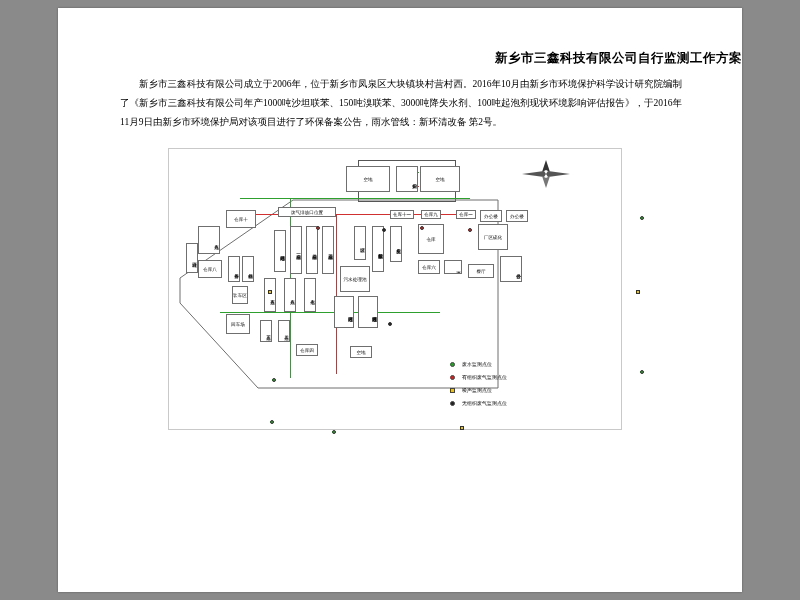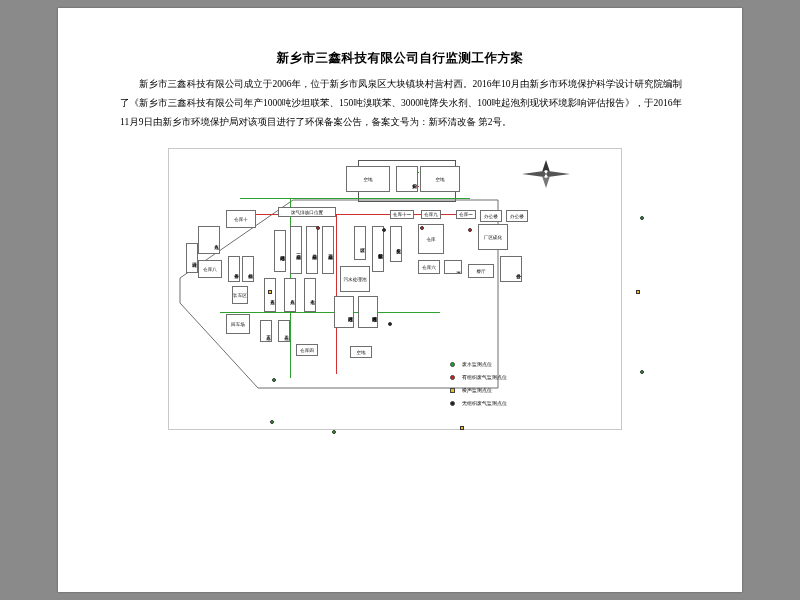--- a/index.html
+++ b/index.html
@@ -17,21 +17,21 @@
     position: absolute;
     left: 58px;
     top: 8px;
     width: 684px;
     height: 584px;
     background: #ffffff;
     box-shadow: 0 0 2px rgba(0,0,0,0.35);
     overflow: hidden;
   }
   .doc-title {
-    text-align: center;
+    text-align: right;
     font-size: 12.5px;
     font-weight: bold;
     margin-top: 42px;
     letter-spacing: 0.5px;
     color: #000;
   }
   .section-head {
     font-size: 9.5px;
     font-weight: bold;
     margin-top: 16px;
@@ -185,21 +185,21 @@
   }
 </style>
 </head>
 <body>
 
 <div class="page">
 
   <div class="doc-title">新乡市三鑫科技有限公司自行监测工作方案</div>
 
 
-  <div class="para">新乡市三鑫科技有限公司成立于2006年，位于新乡市凤泉区大块镇块村营村西。2016年10月由新乡市环境保护科学设计研究院编制了《新乡市三鑫科技有限公司年产1000吨沙坦联苯、150吨溴联苯、3000吨降失水剂、100吨起泡剂现状环境影响评估报告》，于2016年11月9日由新乡市环境保护局对该项目进行了环保备案公告，备案文号为：新环清改备 第2号。</div>
+  <div class="para">新乡市三鑫科技有限公司成立于2006年，位于新乡市凤泉区大块镇块村营村西。2016年10月由新乡市环境保护科学设计研究院编制了《新乡市三鑫科技有限公司年产1000吨沙坦联苯、150吨溴联苯、3000吨降失水剂、100吨起泡剂现状环境影响评估报告》，于2016年11月9日由新乡市环境保护局对该项目进行了环保备案公告，雨水管线：新环清改备 第2号。</div>
 
 
   <div class="map-wrap">
     <div class="map-frame"></div>
 
     <div class="legend-box" style="left:238px; top:18px; width:96px; height:40px;">
       <div class="legend-title">图例：</div>
       <div class="legend-row" style="top:8px;">
         <span class="swatch green"></span><span>雨水管线</span>
       </div>

